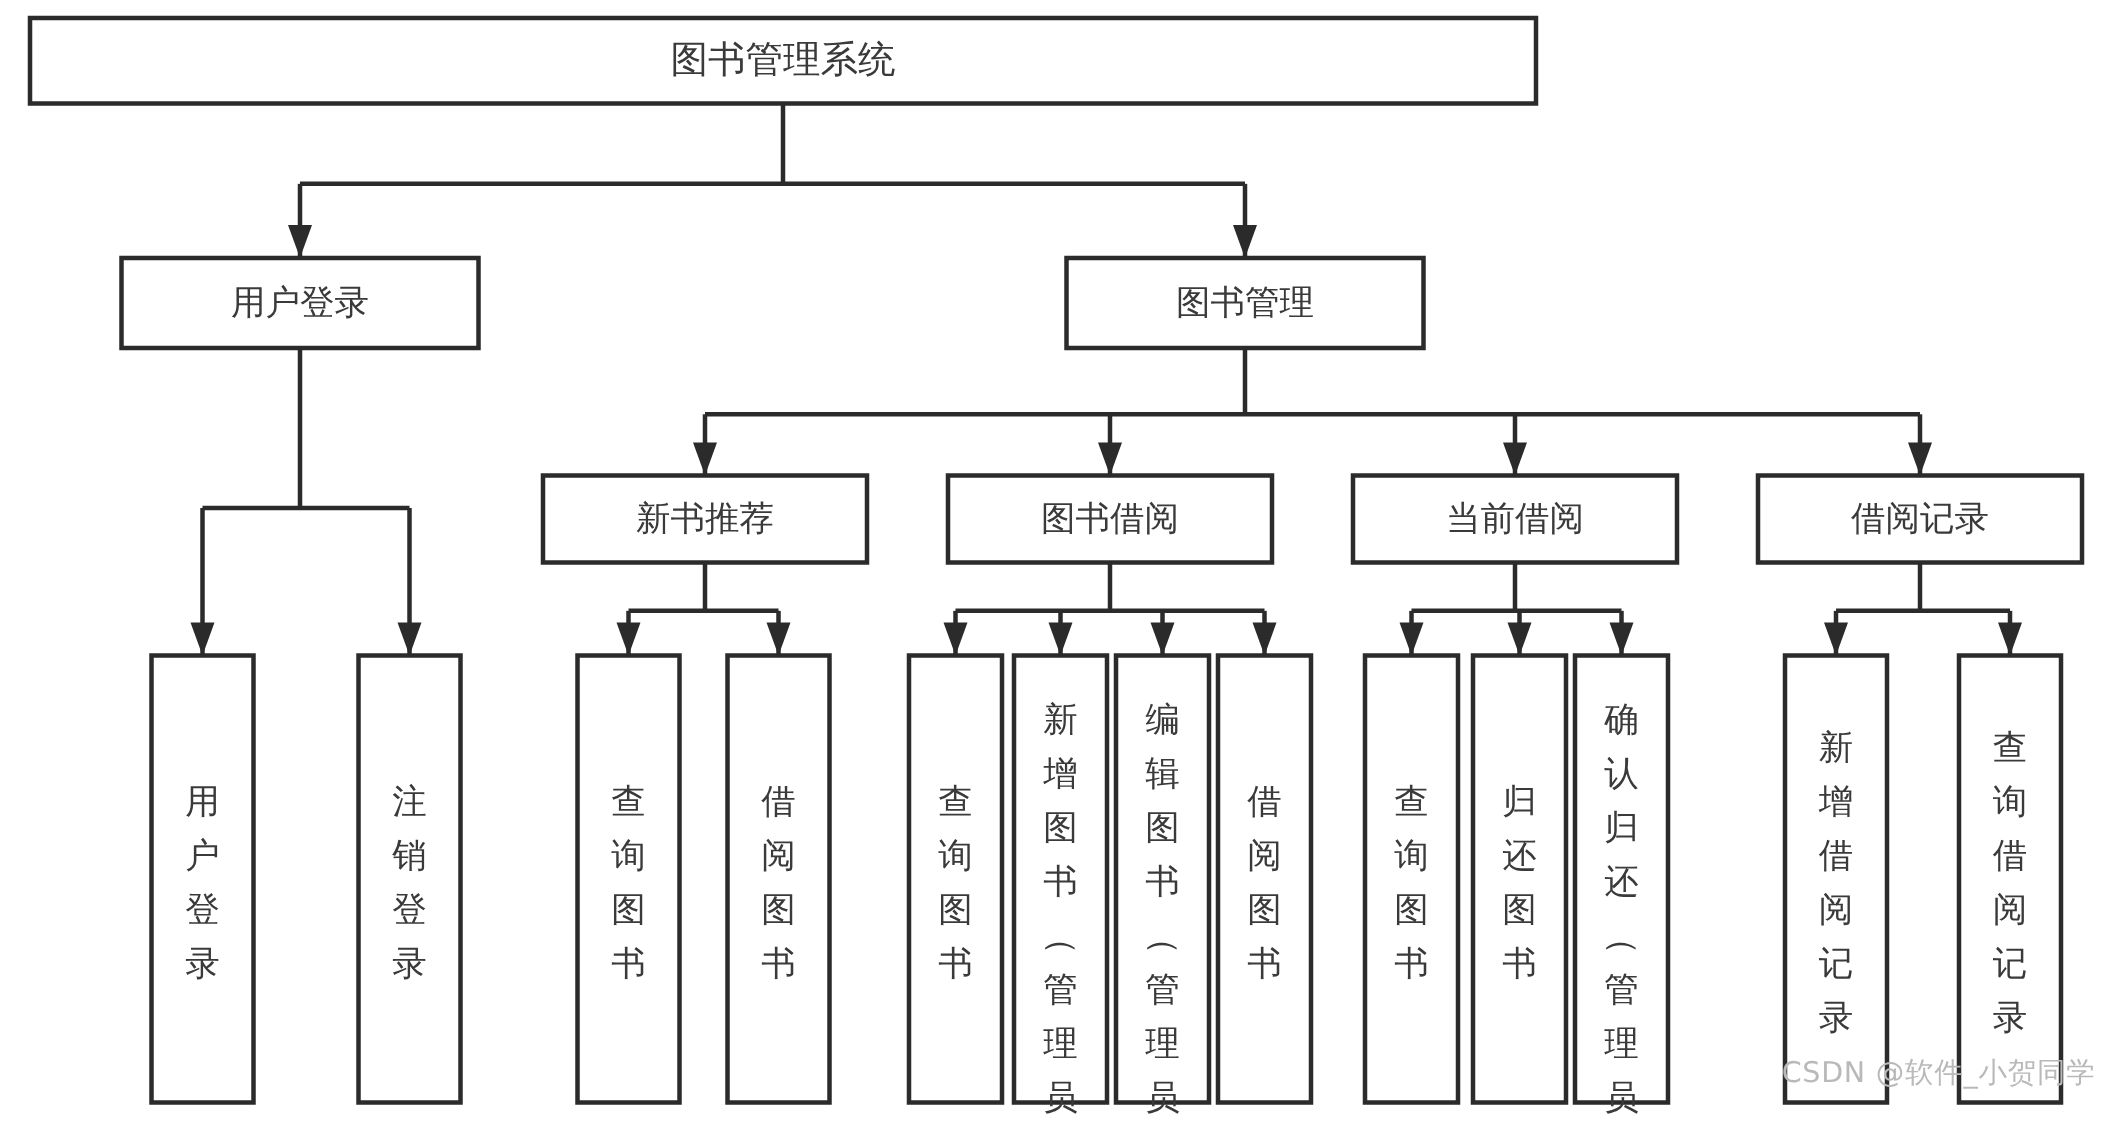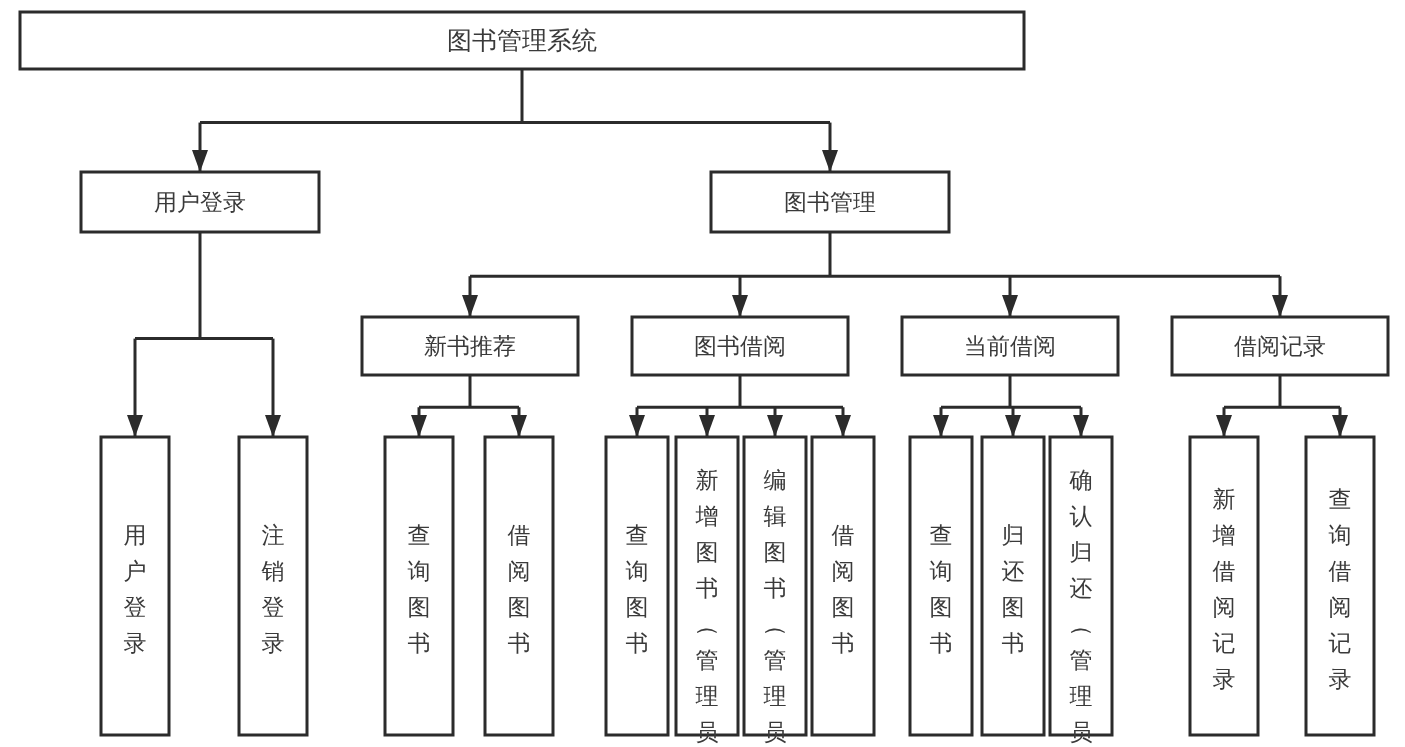--- a/index.html
+++ b/index.html
@@ -279,13 +279,14 @@
           <rect x="1306" y="437" width="68" height="298" class="node-rect"></rect>
           <text x="1340" y="500" class="vlabel vlabel-char" dominant-baseline="middle">查</text>
           <text x="1340" y="536" class="vlabel vlabel-char" dominant-baseline="middle">询</text>
           <text x="1340" y="572" class="vlabel vlabel-char" dominant-baseline="middle">借</text>
           <text x="1340" y="608" class="vlabel vlabel-char" dominant-baseline="middle">阅</text>
           <text x="1340" y="644" class="vlabel vlabel-char" dominant-baseline="middle">记</text>
           <text x="1340" y="680" class="vlabel vlabel-char" dominant-baseline="middle">录</text>
         </g>
       </g>
   </svg>
+  <div class="watermark">CSDN @软件_小贺同学</div>
 </div>
 
 </body></html>

